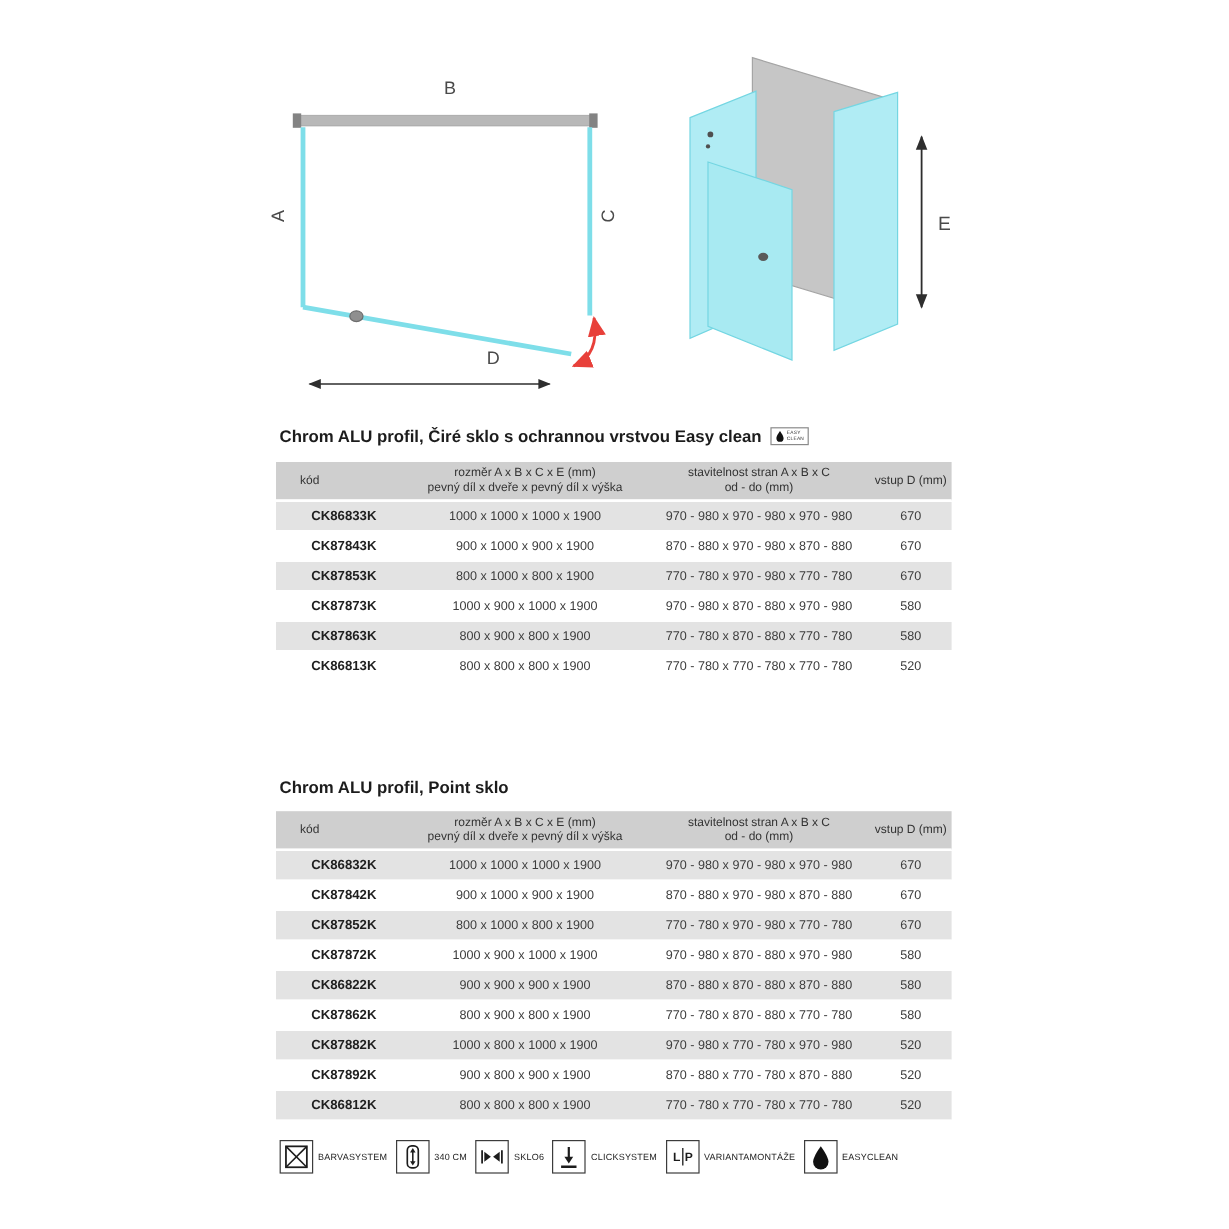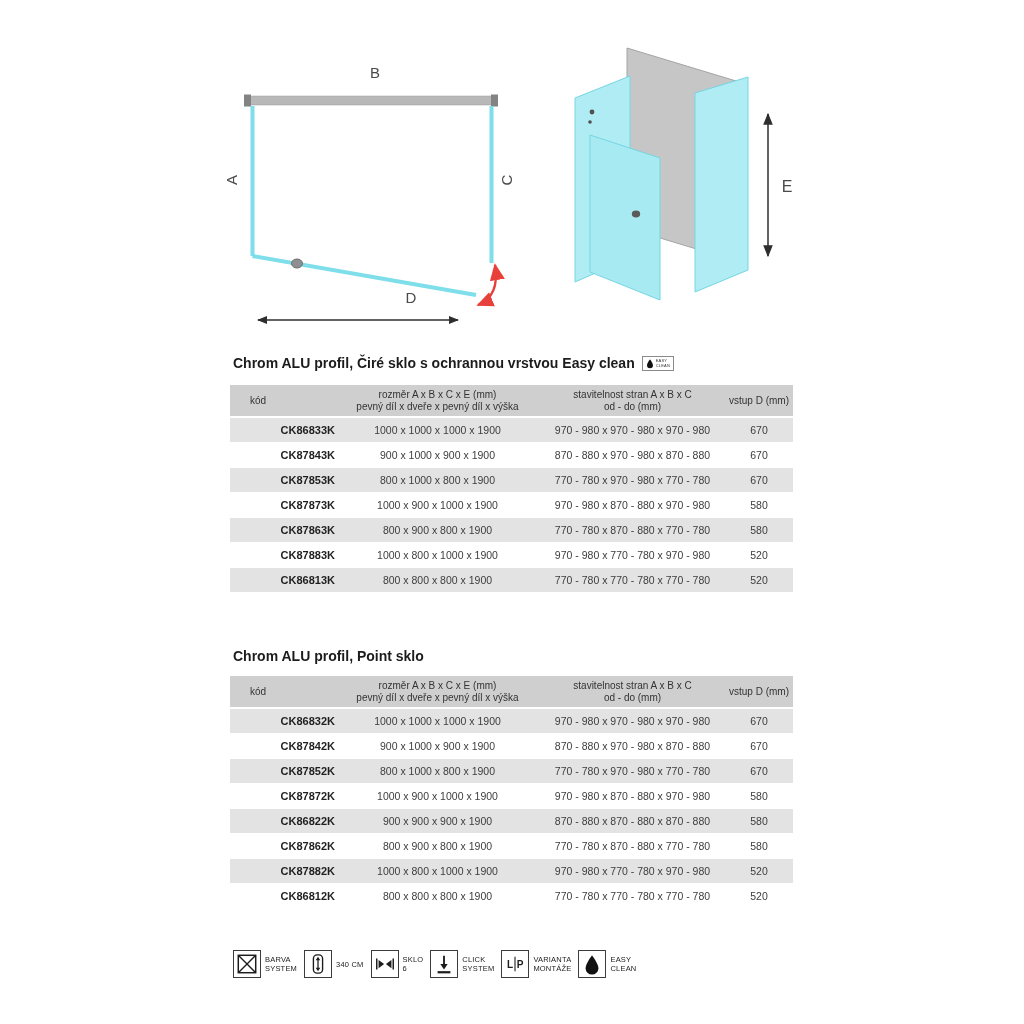--- a/index.html
+++ b/index.html
@@ -39,34 +39,34 @@
   .spec th {
     background:#cfcfcf; font-weight:normal; font-size:10px; line-height:11.5px;
     color:#333; padding:4px 2px; text-align:center; vertical-align:middle;
     border-bottom:2px solid #fff;
   }
   .spec th.h-code { text-align:left; padding-left:20px; }
   .spec td {
     height:25px; font-size:10.5px; color:#3d3d3d; text-align:center;
     white-space:nowrap; border-bottom:1px solid #fff; overflow:hidden;
   }
-  .spec td.c-code { text-align:right; padding-left:8px; font-weight:bold; font-size:11px; color:#1f1f1f; }
+  .spec td.c-code { text-align:center; padding-left:8px; font-weight:bold; font-size:11px; color:#1f1f1f; }
   .spec tbody tr:nth-of-type(odd) td { background:#e3e3e3; }
   .spec tbody tr:nth-of-type(even) td { background:#ffffff; }
 
   .footer {
     position:absolute; left:233px; top:950px;
     display:flex; align-items:center; gap:7px;
   }
   .badge { display:flex; align-items:center; gap:4px; }
   .ibox {
     width:28px; height:28px; border:1.3px solid #3c3c3c; background:#fff;
     display:flex; align-items:center; justify-content:center; flex:none;
   }
-  .blbl { display:flex; flex-direction:column; font-size:7.5px; line-height:9px; color:#222; letter-spacing:0.2px; }
+  .blbl { display:flex; font-size:7.5px; line-height:9px; color:#222; letter-spacing:0.2px; }
 </style>
 </head>
 <body>
 
 <div class="diagram" id="topview">
   <svg width="300" height="300" viewBox="0 0 300 300">
     <defs>
       <marker id="arrB" viewBox="0 0 10 10" refX="9" refY="5" markerWidth="8" markerHeight="8" orient="auto-start-reverse">
         <path d="M0,1 L10,5 L0,9 z" fill="#2e2e2e"></path>
       </marker>
@@ -186,26 +186,20 @@
       </tr>
 
 
       <tr>
         <td class="c-code">CK87863K</td>
         <td>800 x 900 x 800 x 1900</td>
         <td>770 - 780 x 870 - 880 x 770 - 780</td>
         <td>580</td>
       </tr>
 
-      <tr>
-        <td class="c-code">CK87883K</td>
-        <td>1000 x 800 x 1000 x 1900</td>
-        <td>970 - 980 x 770 - 780 x 970 - 980</td>
-        <td>520</td>
-      </tr>
 
 
       <tr>
         <td class="c-code">CK86813K</td>
         <td>800 x 800 x 800 x 1900</td>
         <td>770 - 780 x 770 - 780 x 770 - 780</td>
         <td>520</td>
       </tr>
     </tbody>
 </table>
@@ -279,20 +273,26 @@
         <td>580</td>
       </tr>
 
       <tr>
         <td class="c-code">CK87882K</td>
         <td>1000 x 800 x 1000 x 1900</td>
         <td>970 - 980 x 770 - 780 x 970 - 980</td>
         <td>520</td>
       </tr>
 
+      <tr>
+        <td class="c-code">CK87892K</td>
+        <td>900 x 800 x 900 x 1900</td>
+        <td>870 - 880 x 770 - 780 x 870 - 880</td>
+        <td>520</td>
+      </tr>
 
       <tr>
         <td class="c-code">CK86812K</td>
         <td>800 x 800 x 800 x 1900</td>
         <td>770 - 780 x 770 - 780 x 770 - 780</td>
         <td>520</td>
       </tr>
     </tbody>
 </table>
 

